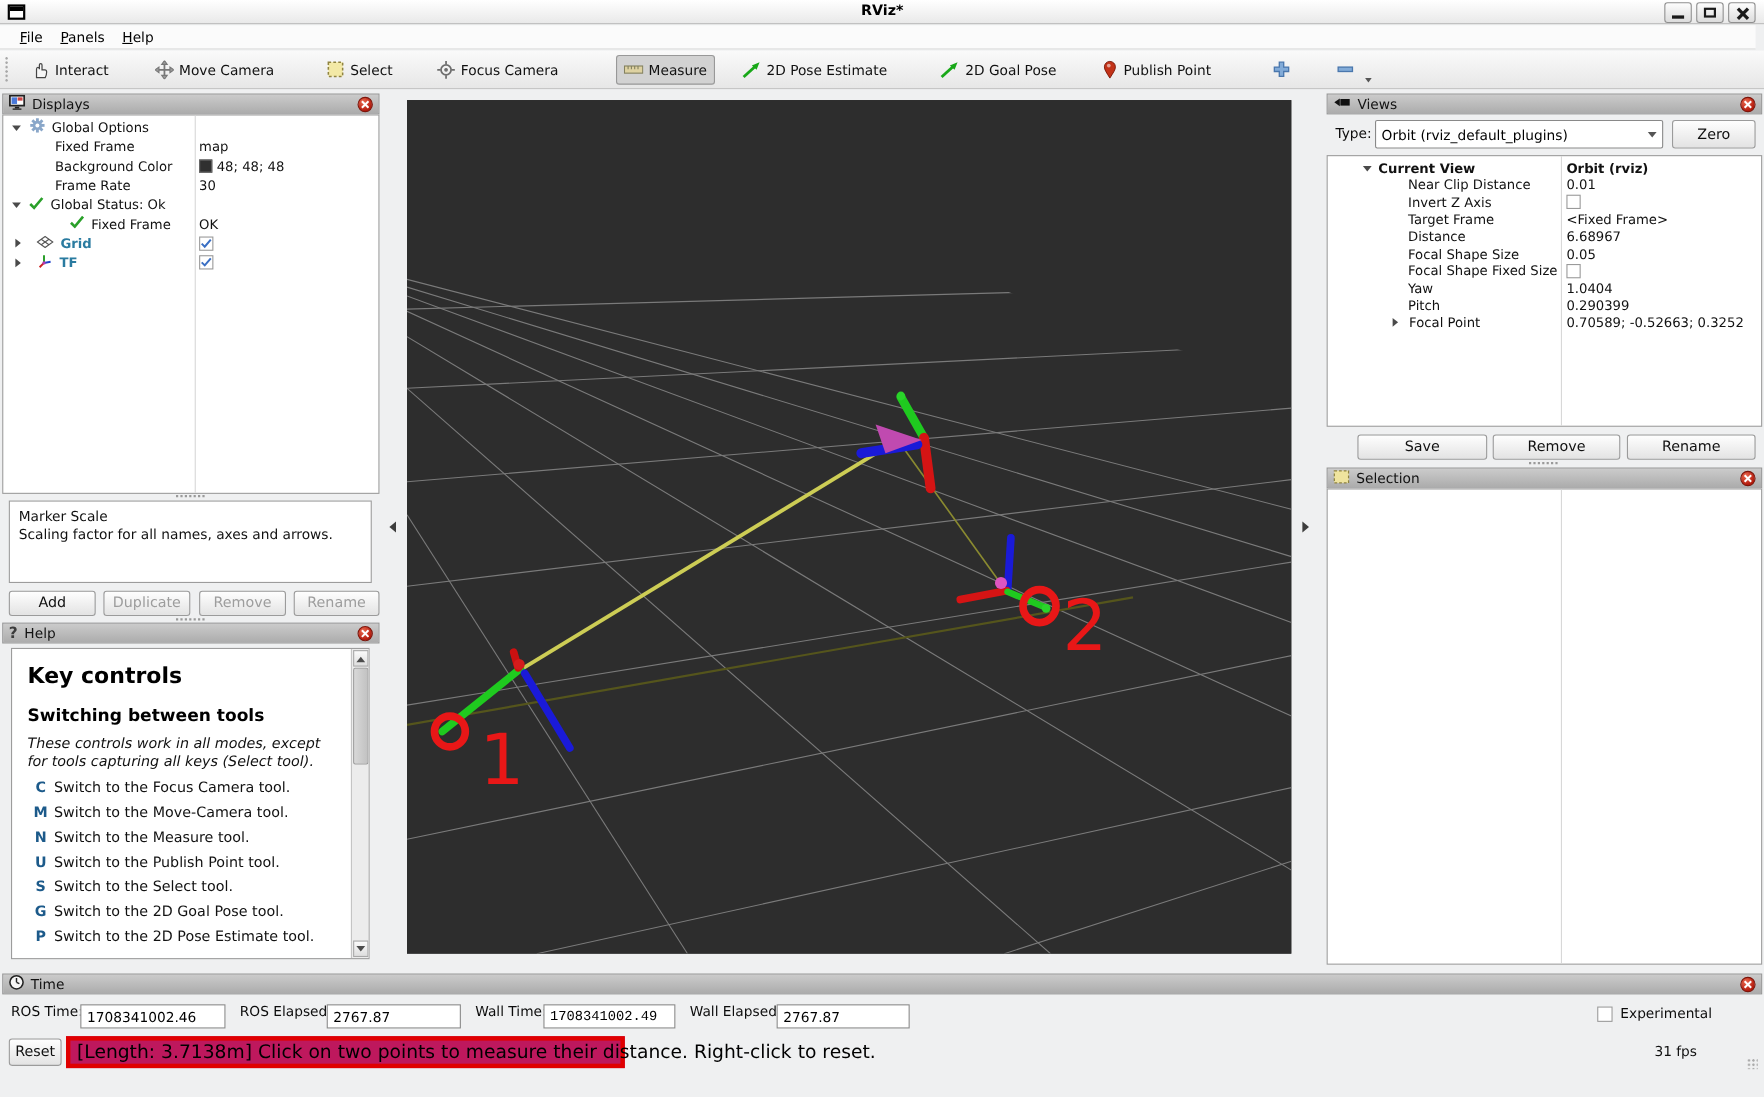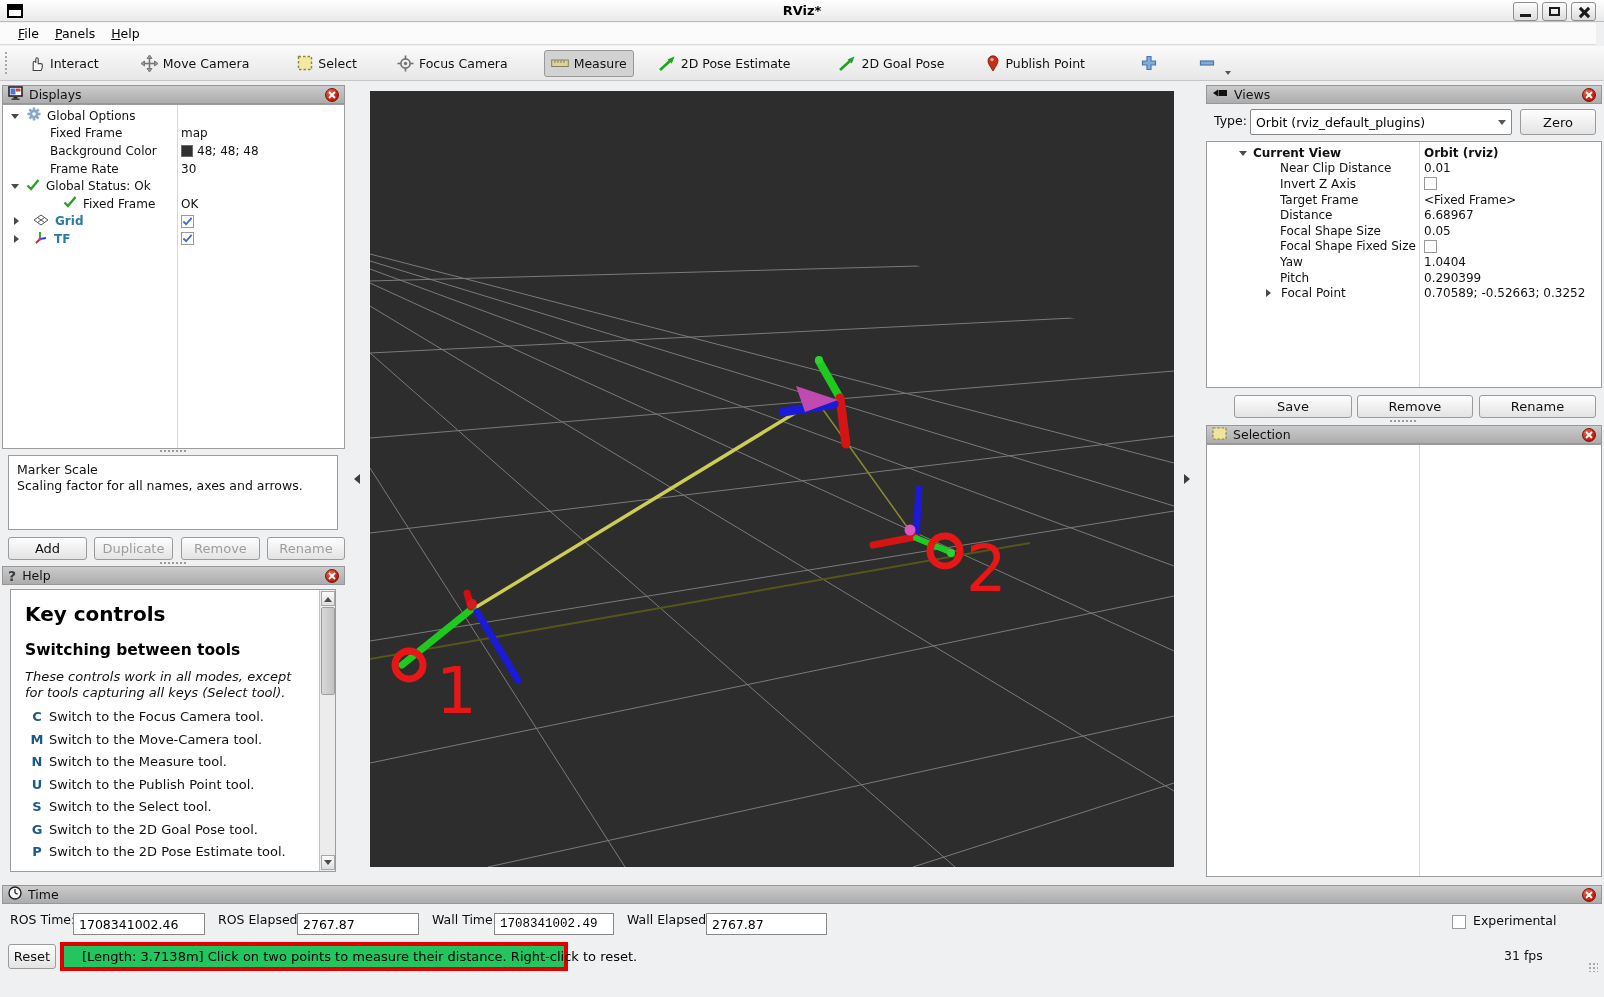--- a/index.html
+++ b/index.html
@@ -102,22 +102,22 @@
   .tri-up { width:0; height:0; border:4px solid transparent; border-bottom:5px solid #4c4c4c; margin-bottom:3px;}
   .tri-down { width:0; height:0; border:4px solid transparent; border-top:5px solid #4c4c4c; margin-top:3px;}
   .sb-thumb { position:absolute; left:1px; top:17px; width:14px; height:88px;
     background:linear-gradient(90deg,#d8d8d8,#c2c2c2); border:1px solid #9d9d9d; border-radius:2px; }
 
   
   .split-left { position:absolute; width:0; height:0; border:5px solid transparent; border-right:6px solid #3d3d3d; }
   .split-right { position:absolute; width:0; height:0; border:5px solid transparent; border-left:6px solid #3d3d3d; }
 
   
-  .status-box { position:absolute; border:4px solid #e00000; background:#22c55e;
-    display:flex; align-items:center; padding:0 18px; font-size:13px; color:#000; white-space:nowrap; }
+  .status-box { position:absolute; border:4px solid #e00000; background:#be185d;
+    display:flex; align-items:center; padding:0 6px; font-size:17px; color:#000; white-space:nowrap; }
   .fps { position:absolute; font-size:12.5px; color:#101010; }
   .grip { position:absolute; width:10px; height:10px;
     background-image:radial-gradient(circle,#a9a9a9 1px, transparent 1.2px); background-size:4px 4px; }
 </style>
 </head>
 <body>
 
 <div class="titlebar">
   <div class="win-icon"></div>
   <div class="title-text">RViz*</div>
@@ -180,21 +180,21 @@
           <line x1="8.5" y1="0.5" x2="8.5" y2="3.5" stroke-width="1.6"></line>
           <line x1="8.5" y1="13.5" x2="8.5" y2="16.5" stroke-width="1.6"></line>
           <line x1="0.5" y1="8.5" x2="3.5" y2="8.5" stroke-width="1.6"></line>
           <line x1="13.5" y1="8.5" x2="16.5" y2="8.5" stroke-width="1.6"></line>
           <circle cx="8.5" cy="8.5" r="1.2" fill="#6e6e6e"></circle>
         </svg>
       </span>
     <span>Focus Camera</span>
   </div>
 
-  <div class="tool pressed" style="margin-left:30px;">
+  <div class="tool pressed" style="margin-left:46px;">
     <span>
         <svg width="18" height="12" viewBox="0 0 18 12">
           <rect x="0.7" y="3" width="16.6" height="6.5" fill="#ded2a2" stroke="#83805f" stroke-width="1"></rect>
           <line x1="4" y1="3" x2="4" y2="6" stroke="#83805f"></line>
           <line x1="7" y1="3" x2="7" y2="6" stroke="#83805f"></line>
           <line x1="10" y1="3" x2="10" y2="6" stroke="#83805f"></line>
           <line x1="13" y1="3" x2="13" y2="6" stroke="#83805f"></line>
         </svg>
       </span>
     <span>Measure</span>

